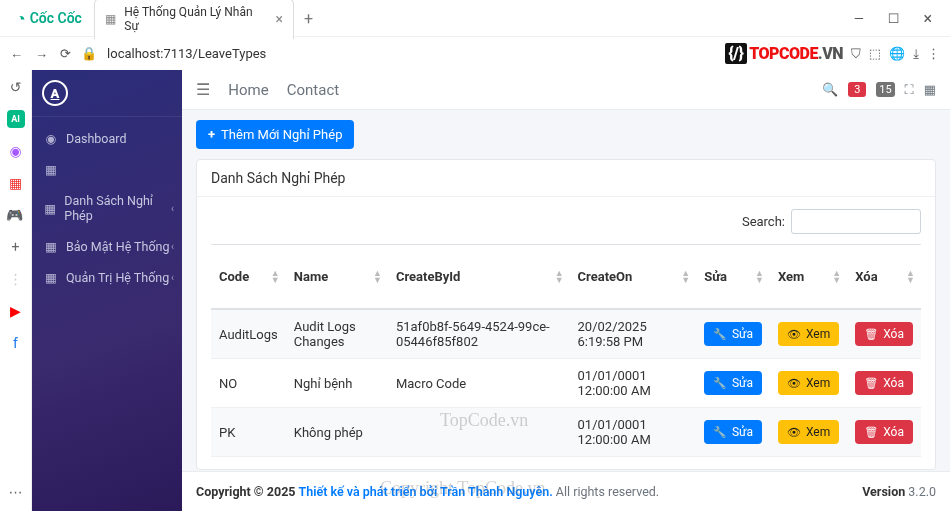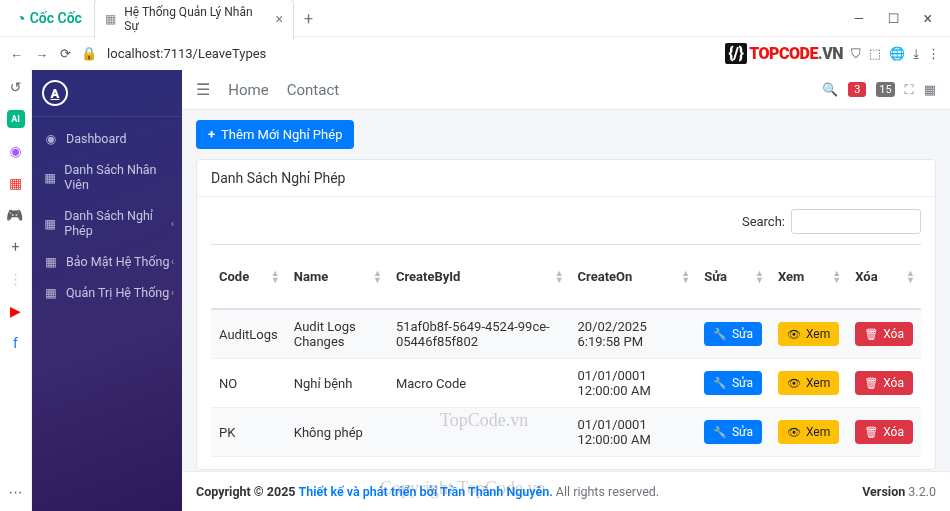--- a/index.html
+++ b/index.html
@@ -136,21 +136,20 @@
     <div class="brand">
       <span class="brand-ico">A</span>
     </div>
     <ul class="menu" id="menu">
         <li>
           <span class="mi-ico">◉</span>
                   <span>Dashboard</span>
                   </li>
         <li>
           <span class="mi-ico">▦</span>
-                  <span>Danh Sách Nhân Viên</span>
                   </li>
         <li>
           <span class="mi-ico">▦</span>
                   <span>Danh Sách Nghỉ Phép</span>
                   <span class="caret">‹</span>
         </li>
         <li>
           <span class="mi-ico">▦</span>
                   <span>Bảo Mật Hệ Thống</span>
                   <span class="caret">‹</span>

